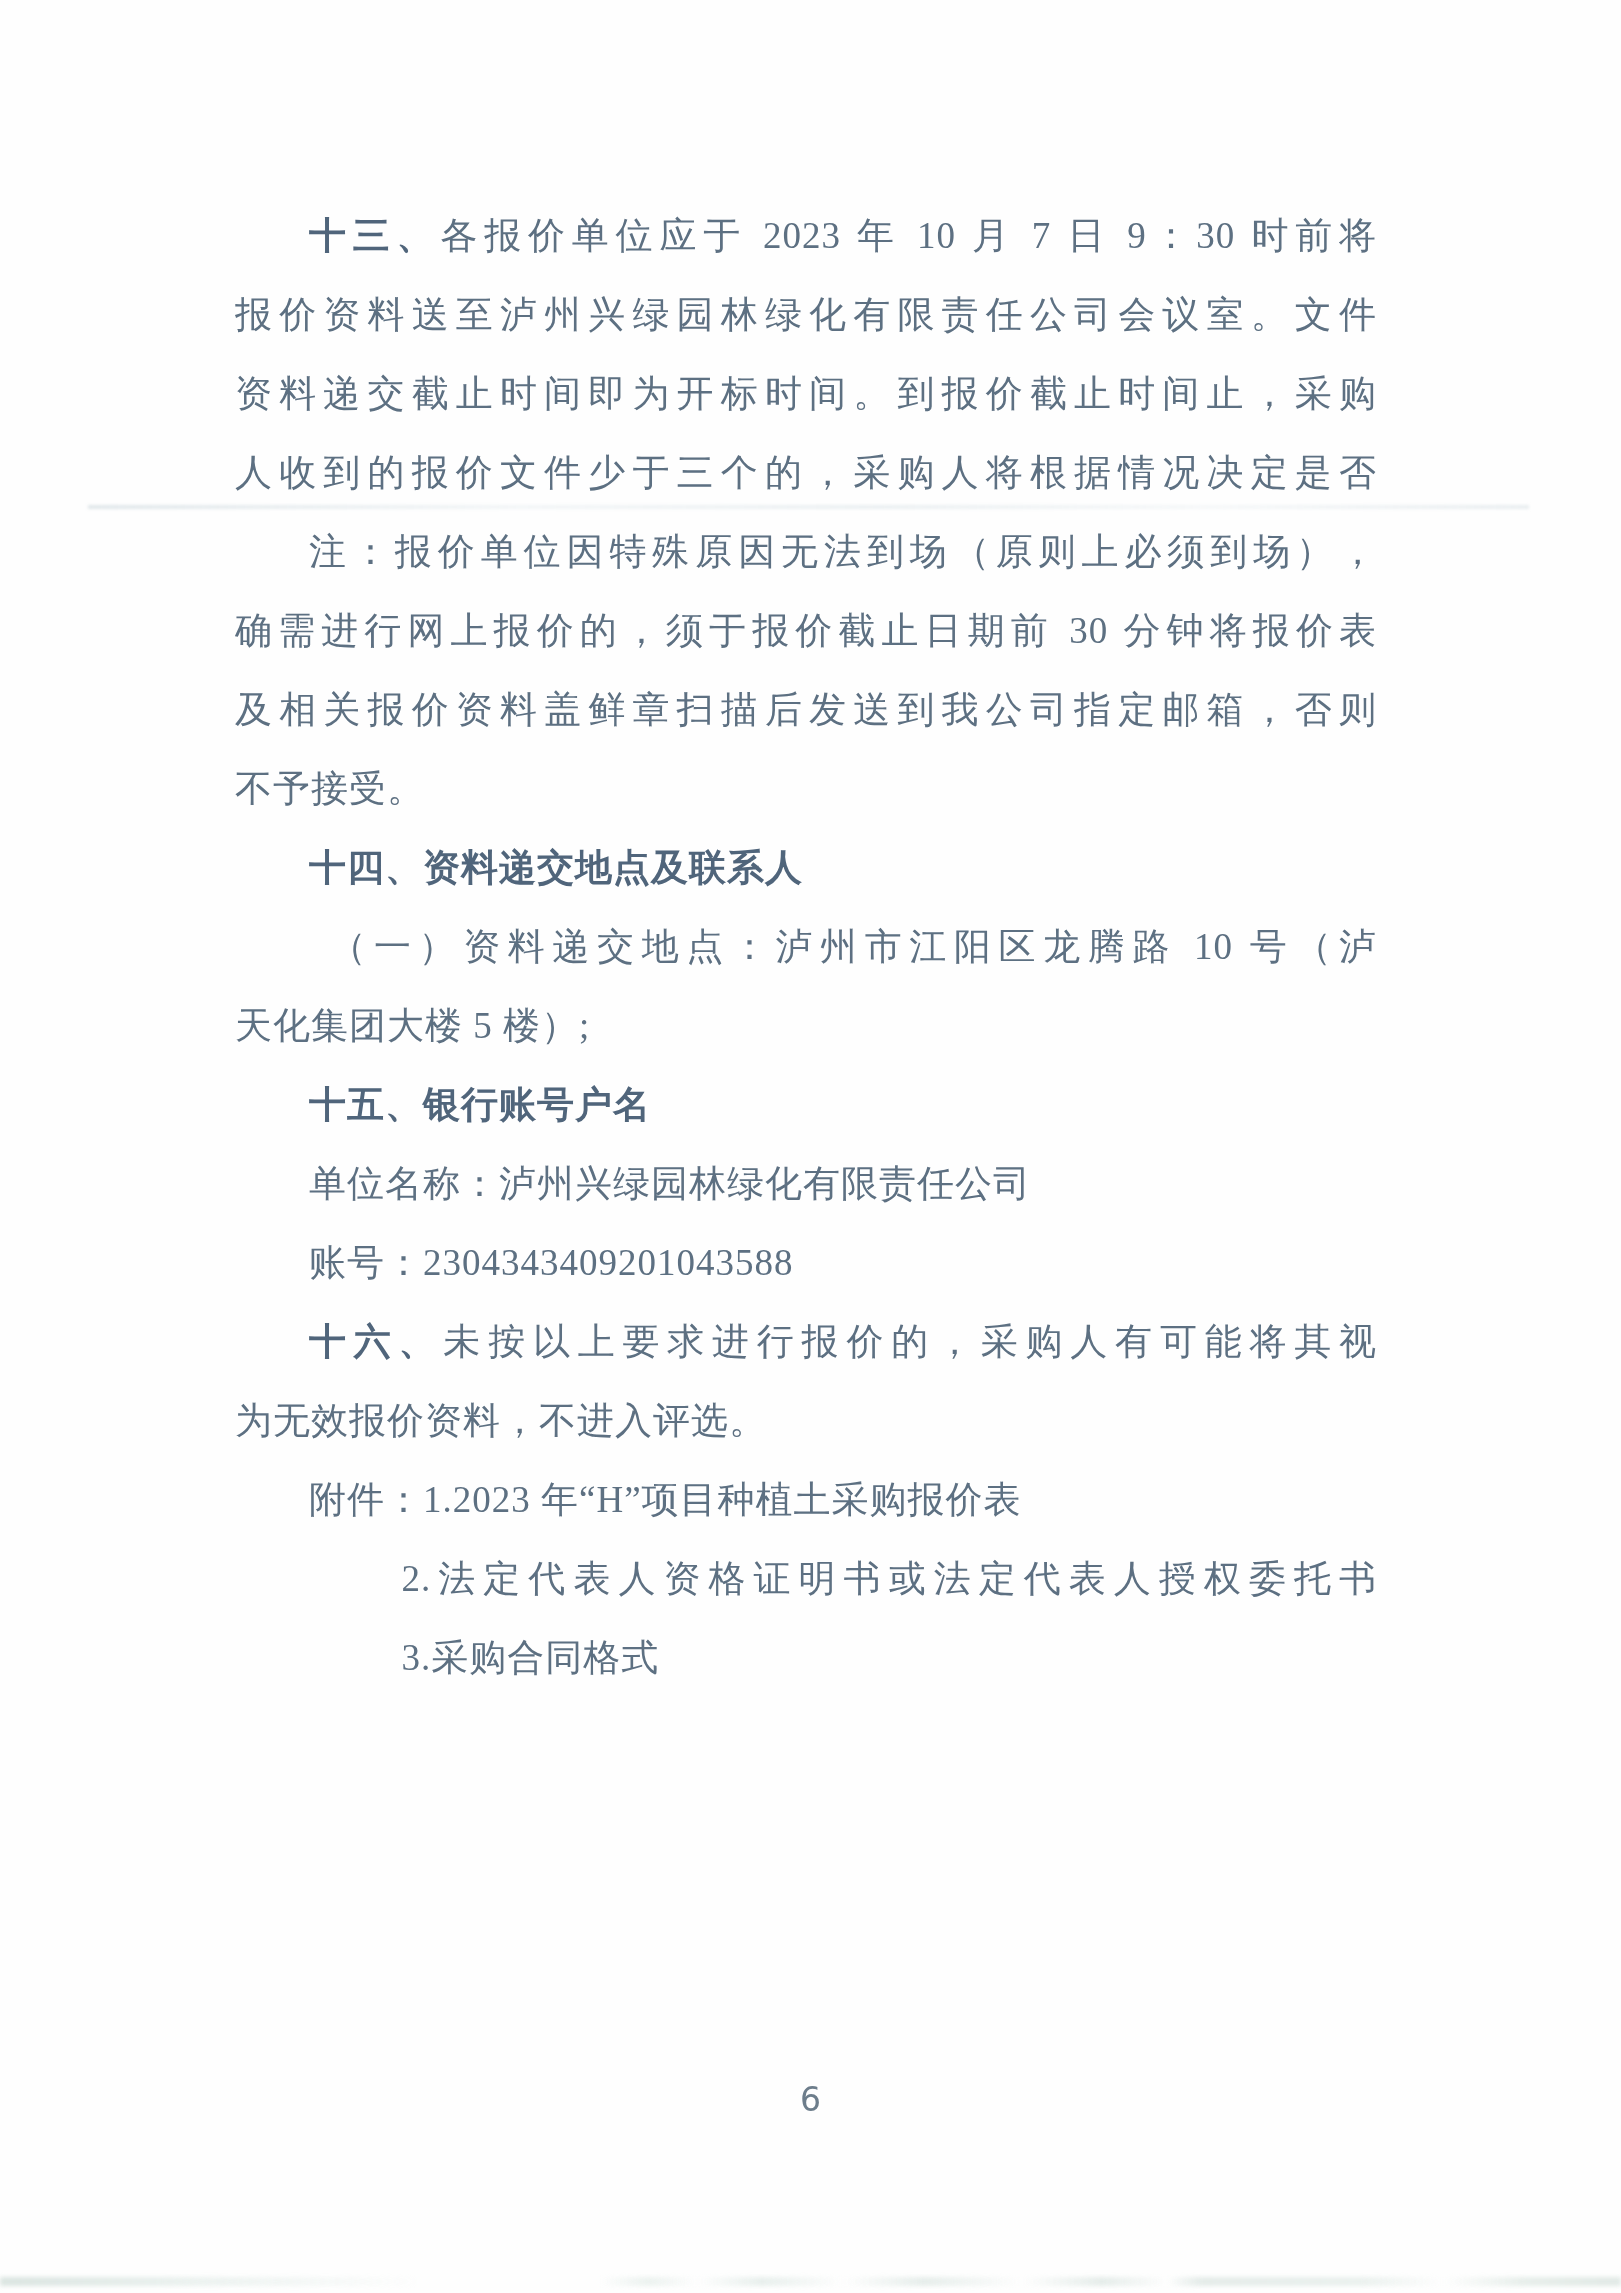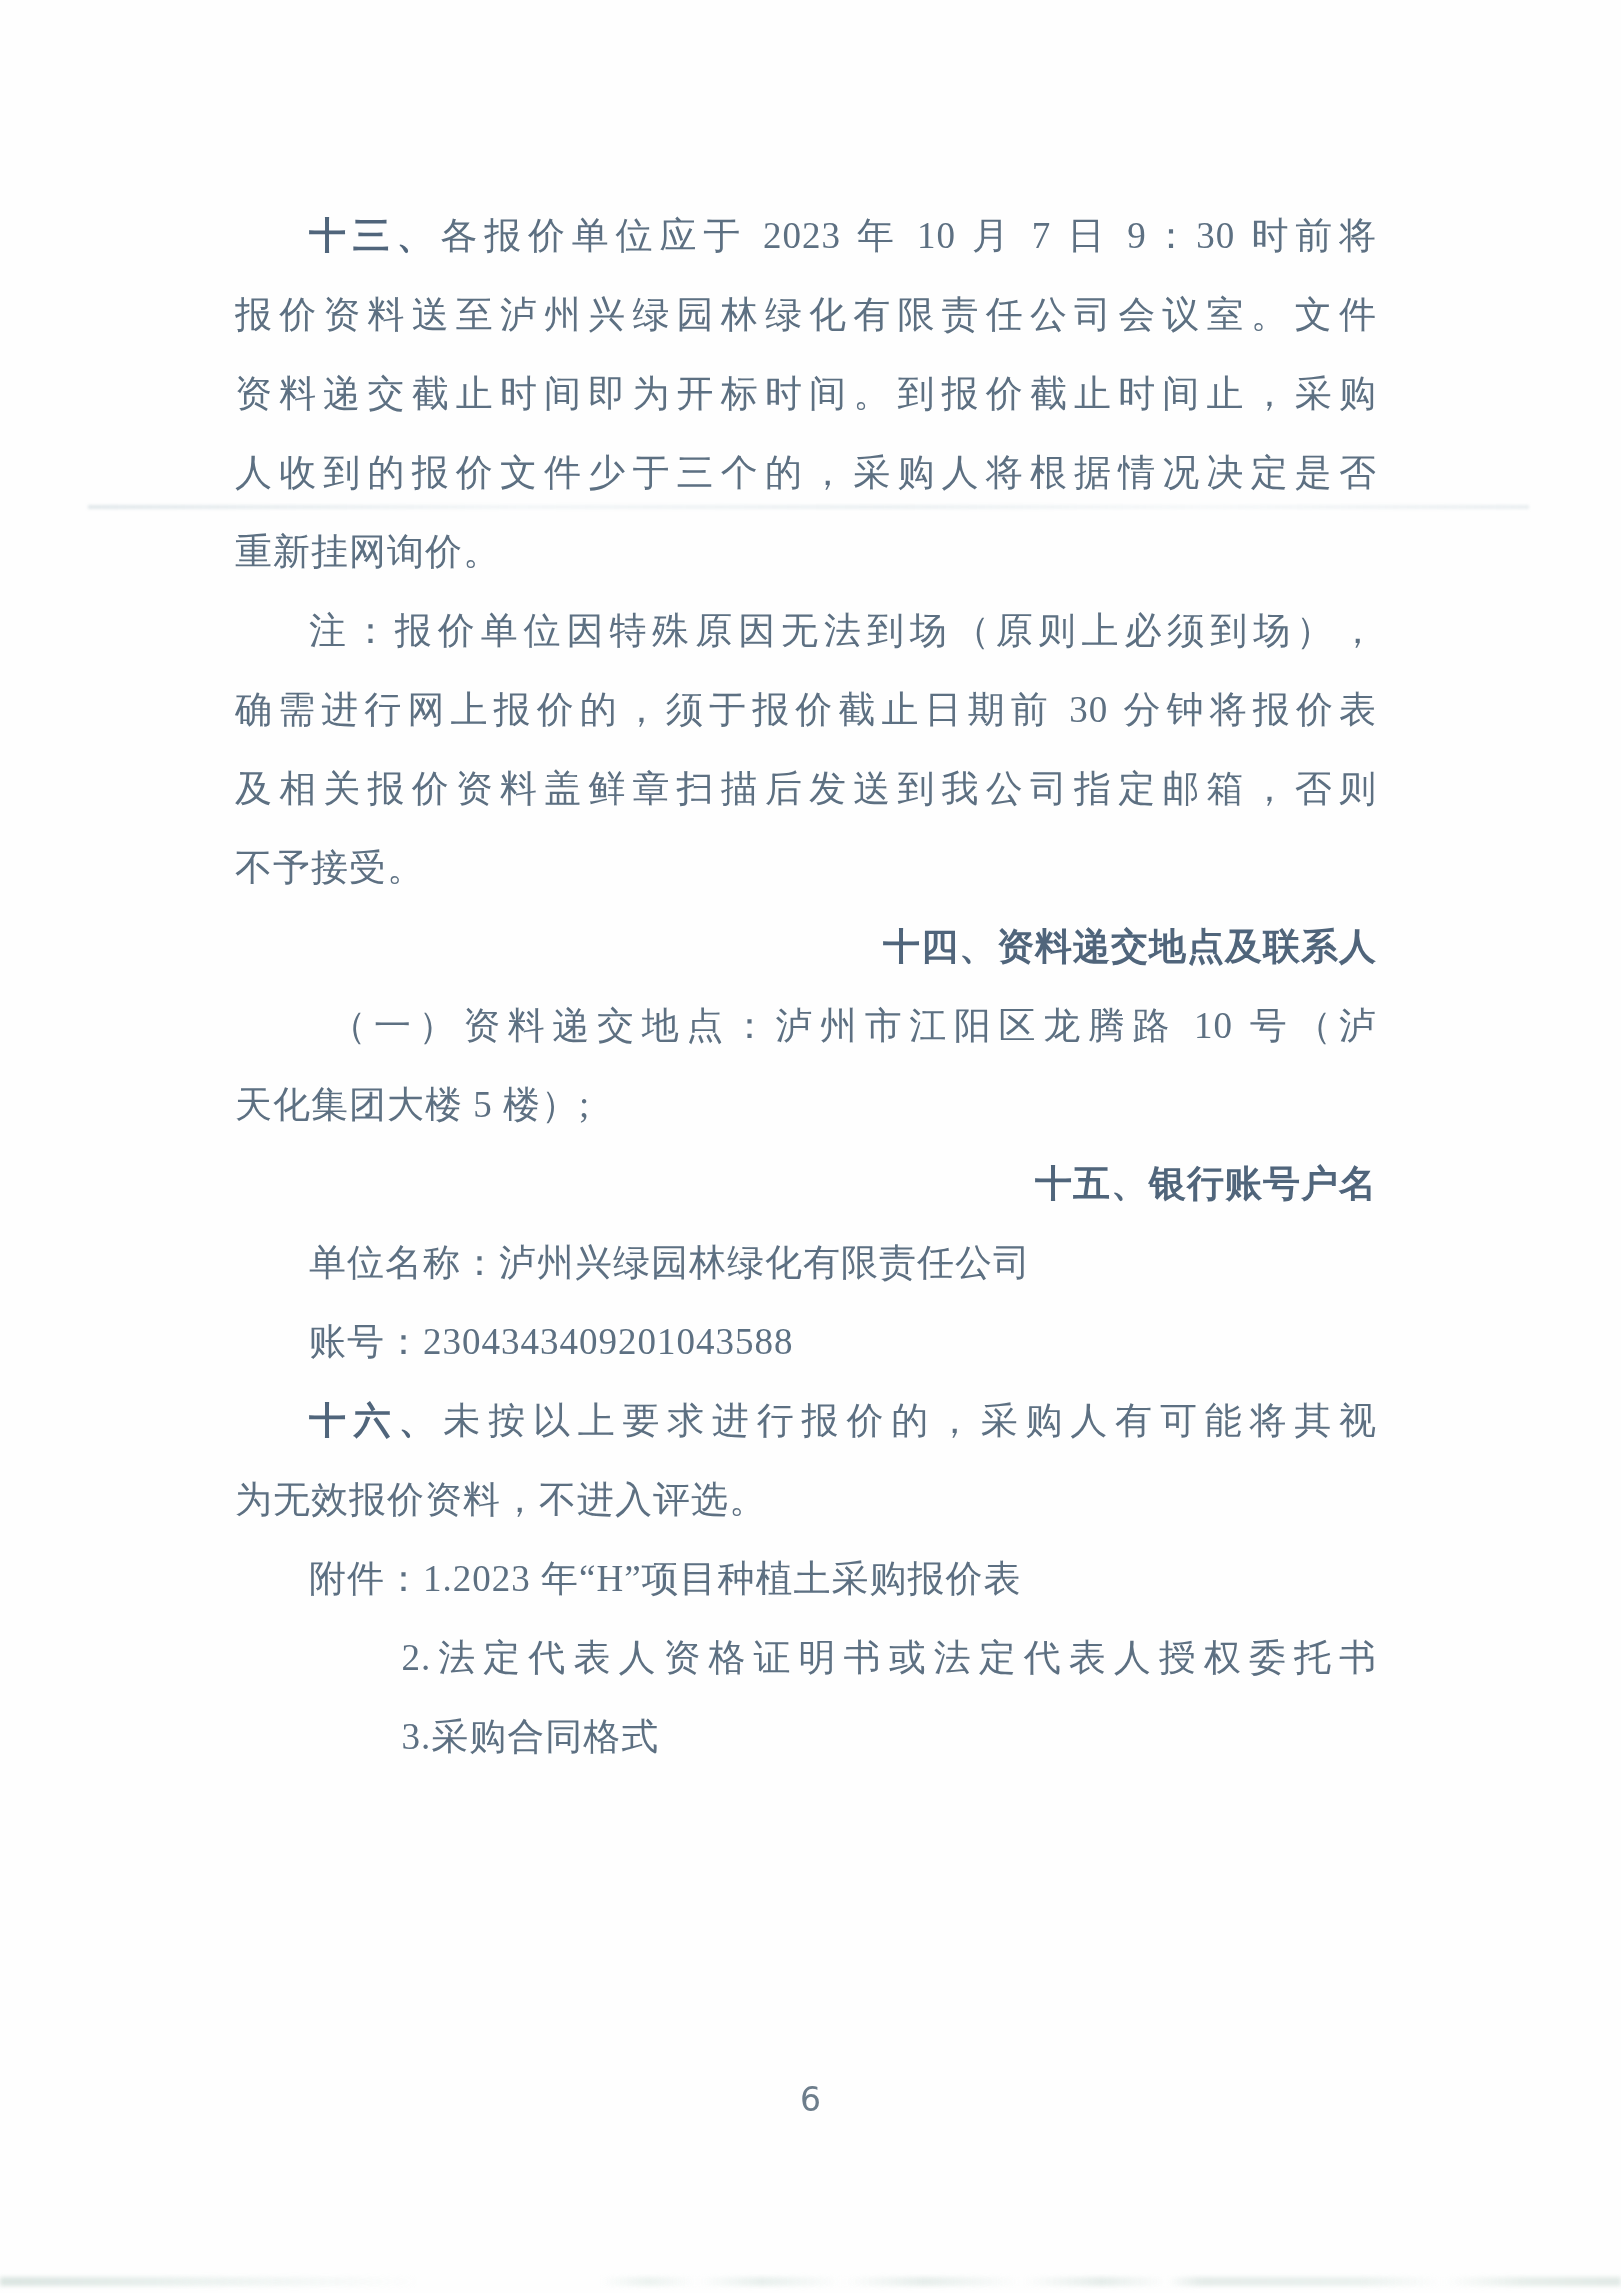--- a/index.html
+++ b/index.html
@@ -29,21 +29,20 @@
     text-align:justify;
     text-align-last:justify;
   }
   .i2{text-indent:2em;}
   .ip{text-indent:2.55em;font-family:Liberation Serif, serif;}
   .i45{text-indent:4.5em;}
   .h, .lead{
     font-family:"Liberation Sans","DejaVu Sans",sans-serif;
     font-weight:700;
     color:#50657b;
-    text-align:right;
   }
   .page-number{
     position:absolute;
     left:0;right:0;
     top:2080px;
     text-align:center;
     font-family:"DejaVu Sans","Liberation Sans",sans-serif;
     font-size:33px;
     color:#6d7d8b;
   }
@@ -83,21 +82,20 @@
   <main class="doc">
 
     <div class="l j i2"><span class="lead">十三、</span><span>各报价单位应于 2023 年 10 月 7 日 9：30 时前将</span></div>
 
     <div class="l j"><span>报价资料送至泸州兴绿园林绿化有限责任公司会议室。文件</span></div>
 
     <div class="l j"><span>资料递交截止时间即为开标时间。到报价截止时间止，采购</span></div>
 
     <div class="l j"><span>人收到的报价文件少于三个的，采购人将根据情况决定是否</span></div>
 
-    <div class="l"><span>重新挂网询价。</span></div>
 
     <div class="l j i2"><span>注：报价单位因特殊原因无法到场（原则上必须到场），</span></div>
 
     <div class="l j"><span>确需进行网上报价的，须于报价截止日期前 30 分钟将报价表</span></div>
 
     <div class="l j"><span>及相关报价资料盖鲜章扫描后发送到我公司指定邮箱，否则</span></div>
 
     <div class="l"><span>不予接受。</span></div>
 
     <div class="l h i2"><span>十四、资料递交地点及联系人</span></div>

